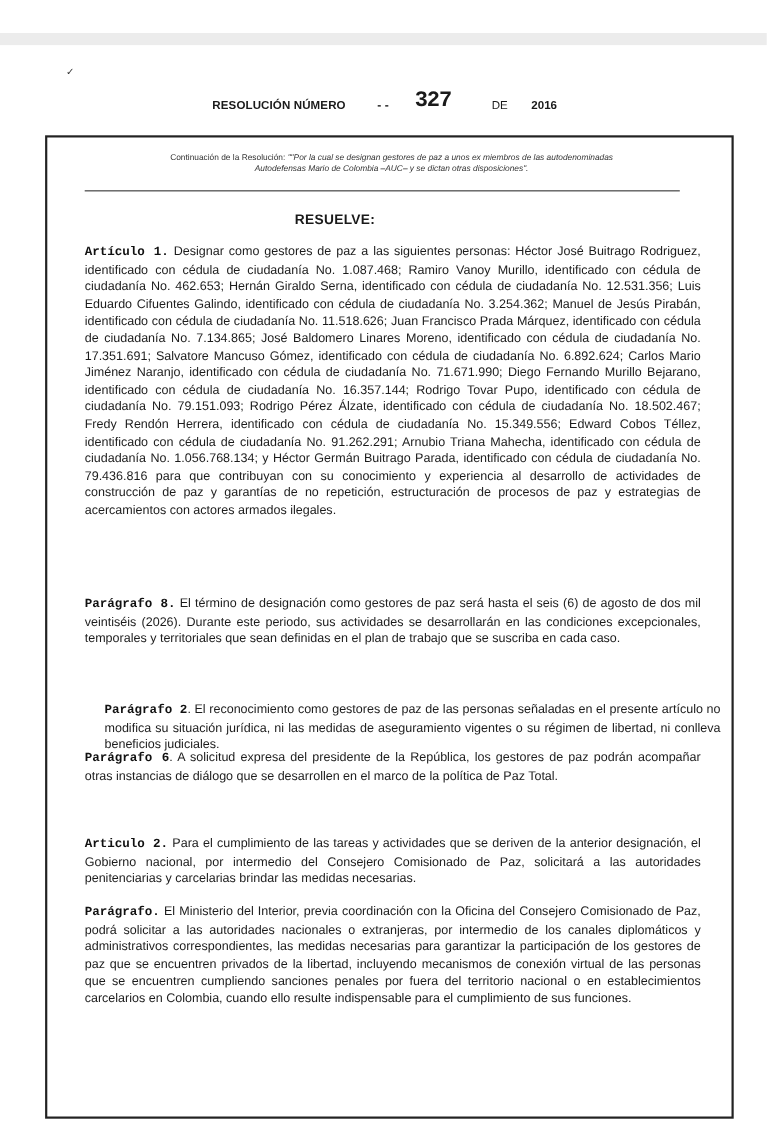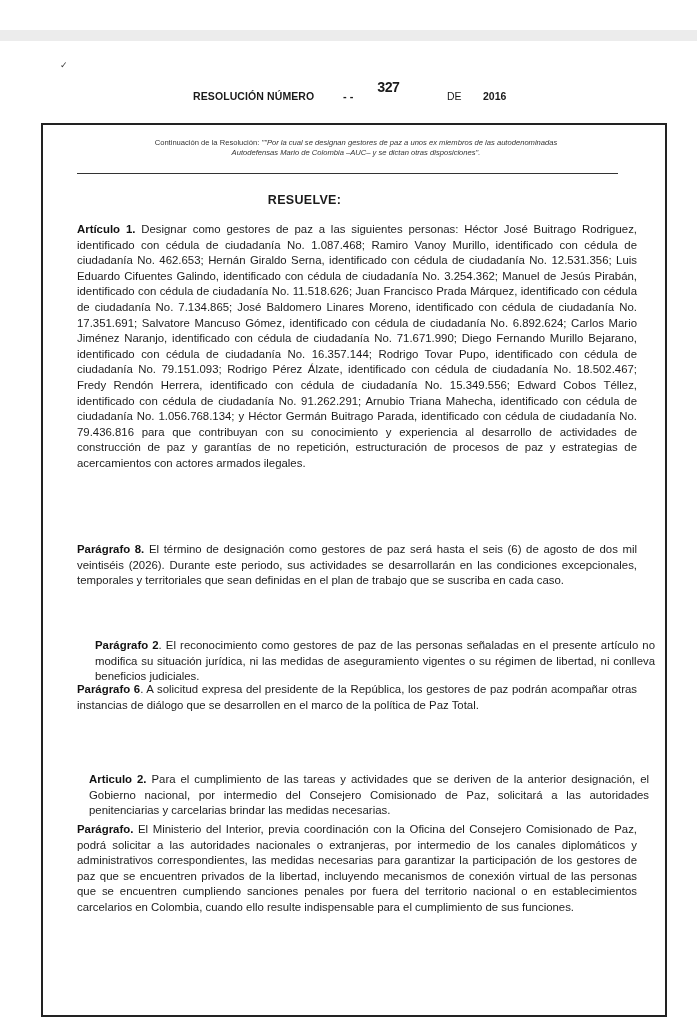--- a/index.html
+++ b/index.html
@@ -3,30 +3,30 @@
 <meta charset="utf-8">
 <style>
   html,body{margin:0;padding:0;}
   body{width:697px;height:1024px;background:#ffffff;position:relative;overflow:hidden;
        font-family:"Liberation Sans",sans-serif;color:#1a1a1a;}
   .topband{position:absolute;left:0;top:30px;width:697px;height:11px;background:#ececec;}
   .tick{position:absolute;left:60px;top:60px;font-size:9px;color:#333;}
   .res-header{position:absolute;top:86px;left:0;width:589px;height:30px;}
   .res-label{position:absolute;left:193px;top:4px;font-size:10.5px;font-weight:bold;letter-spacing:.1px;}
   .res-dash{position:absolute;left:343px;top:4px;font-size:11px;font-weight:bold;}
-  .res-num{position:absolute;left:377px;top:-6px;font-size:14px;font-family:"Liberation Mono",monospace;font-weight:bold;letter-spacing:-1px;}
+  .res-num{position:absolute;left:377px;top:-6px;font-size:20px;font-family:"Liberation Mono",monospace;font-weight:bold;letter-spacing:-1px;}
   .res-de{position:absolute;left:447px;top:4px;font-size:10.5px;font-weight:normal;}
   .res-year{position:absolute;left:483px;top:4px;font-size:10.5px;font-weight:bold;}
   .frame{position:absolute;left:41px;top:123px;width:626px;height:894px;border:2px solid #222;box-sizing:border-box;}
   .cont{position:absolute;left:76px;top:138px;width:560px;text-align:center;font-size:7.6px;line-height:10px;color:#333;}
   .cont i{font-style:italic;}
   .cont-rule{position:absolute;left:77px;top:173px;width:541px;height:1px;background:#333;}
   .resuelve{position:absolute;left:0;top:193px;width:609px;text-align:center;font-size:12.5px;font-weight:bold;letter-spacing:.3px;}
   .body{position:absolute;left:77px;width:560px;font-size:11.4px;line-height:15.6px;text-align:justify;color:#1c1c1c;}
-  .body b{font-weight:bold;color:#111;}
+  .body b{font-weight:bold;color:#111;font-family:Liberation Mono, monospace;}
   #p-art1{top:222px;}
   #p-par1{top:542px;}
   #p-par2{top:620px;}
   #p-par3{top:682px;}
   #p-art2{top:760px;}
   #p-par4{top:822px;}
 </style>
 </head>
 <body>
 
@@ -56,18 +56,18 @@
 </p>
 <p class="body" id="p-par1" style="margin:0">
   <b>Parágrafo 8.</b><span> El término de designación como gestores de paz será hasta el seis (6) de agosto de dos mil veintiséis (2026). Durante este periodo, sus actividades se desarrollarán en las condiciones excepcionales, temporales y territoriales que sean definidas en el plan de trabajo que se suscriba en cada caso.</span>
 </p>
 <p class="body" id="p-par2" style="margin:18px">
   <b>Parágrafo 2</b><span>. El reconocimiento como gestores de paz de las personas señaladas en el presente artículo no modifica su situación jurídica, ni las medidas de aseguramiento vigentes o su régimen de libertad, ni conlleva beneficios judiciales.</span>
 </p>
 <p class="body" id="p-par3" style="margin:0">
   <b>Parágrafo 6</b><span>. A solicitud expresa del presidente de la República, los gestores de paz podrán acompañar otras instancias de diálogo que se desarrollen en el marco de la política de Paz Total.</span>
 </p>
-<p class="body" id="p-art2" style="margin:12px">
+<p class="body" id="p-art2" style="margin:0">
   <b>Articulo 2.</b><span> Para el cumplimiento de las tareas y actividades que se deriven de la anterior designación, el Gobierno nacional, por intermedio del Consejero Comisionado de Paz, solicitará a las autoridades penitenciarias y carcelarias brindar las medidas necesarias.</span>
 </p>
 <p class="body" id="p-par4" style="margin:0">
   <b>Parágrafo.</b><span> El Ministerio del Interior, previa coordinación con la Oficina del Consejero Comisionado de Paz, podrá solicitar a las autoridades nacionales o extranjeras, por intermedio de los canales diplomáticos y administrativos correspondientes, las medidas necesarias para garantizar la participación de los gestores de paz que se encuentren privados de la libertad, incluyendo mecanismos de conexión virtual de las personas que se encuentren cumpliendo sanciones penales por fuera del territorio nacional o en establecimientos carcelarios en Colombia, cuando ello resulte indispensable para el cumplimiento de sus funciones.</span>
 </p>
 
 </body></html>

